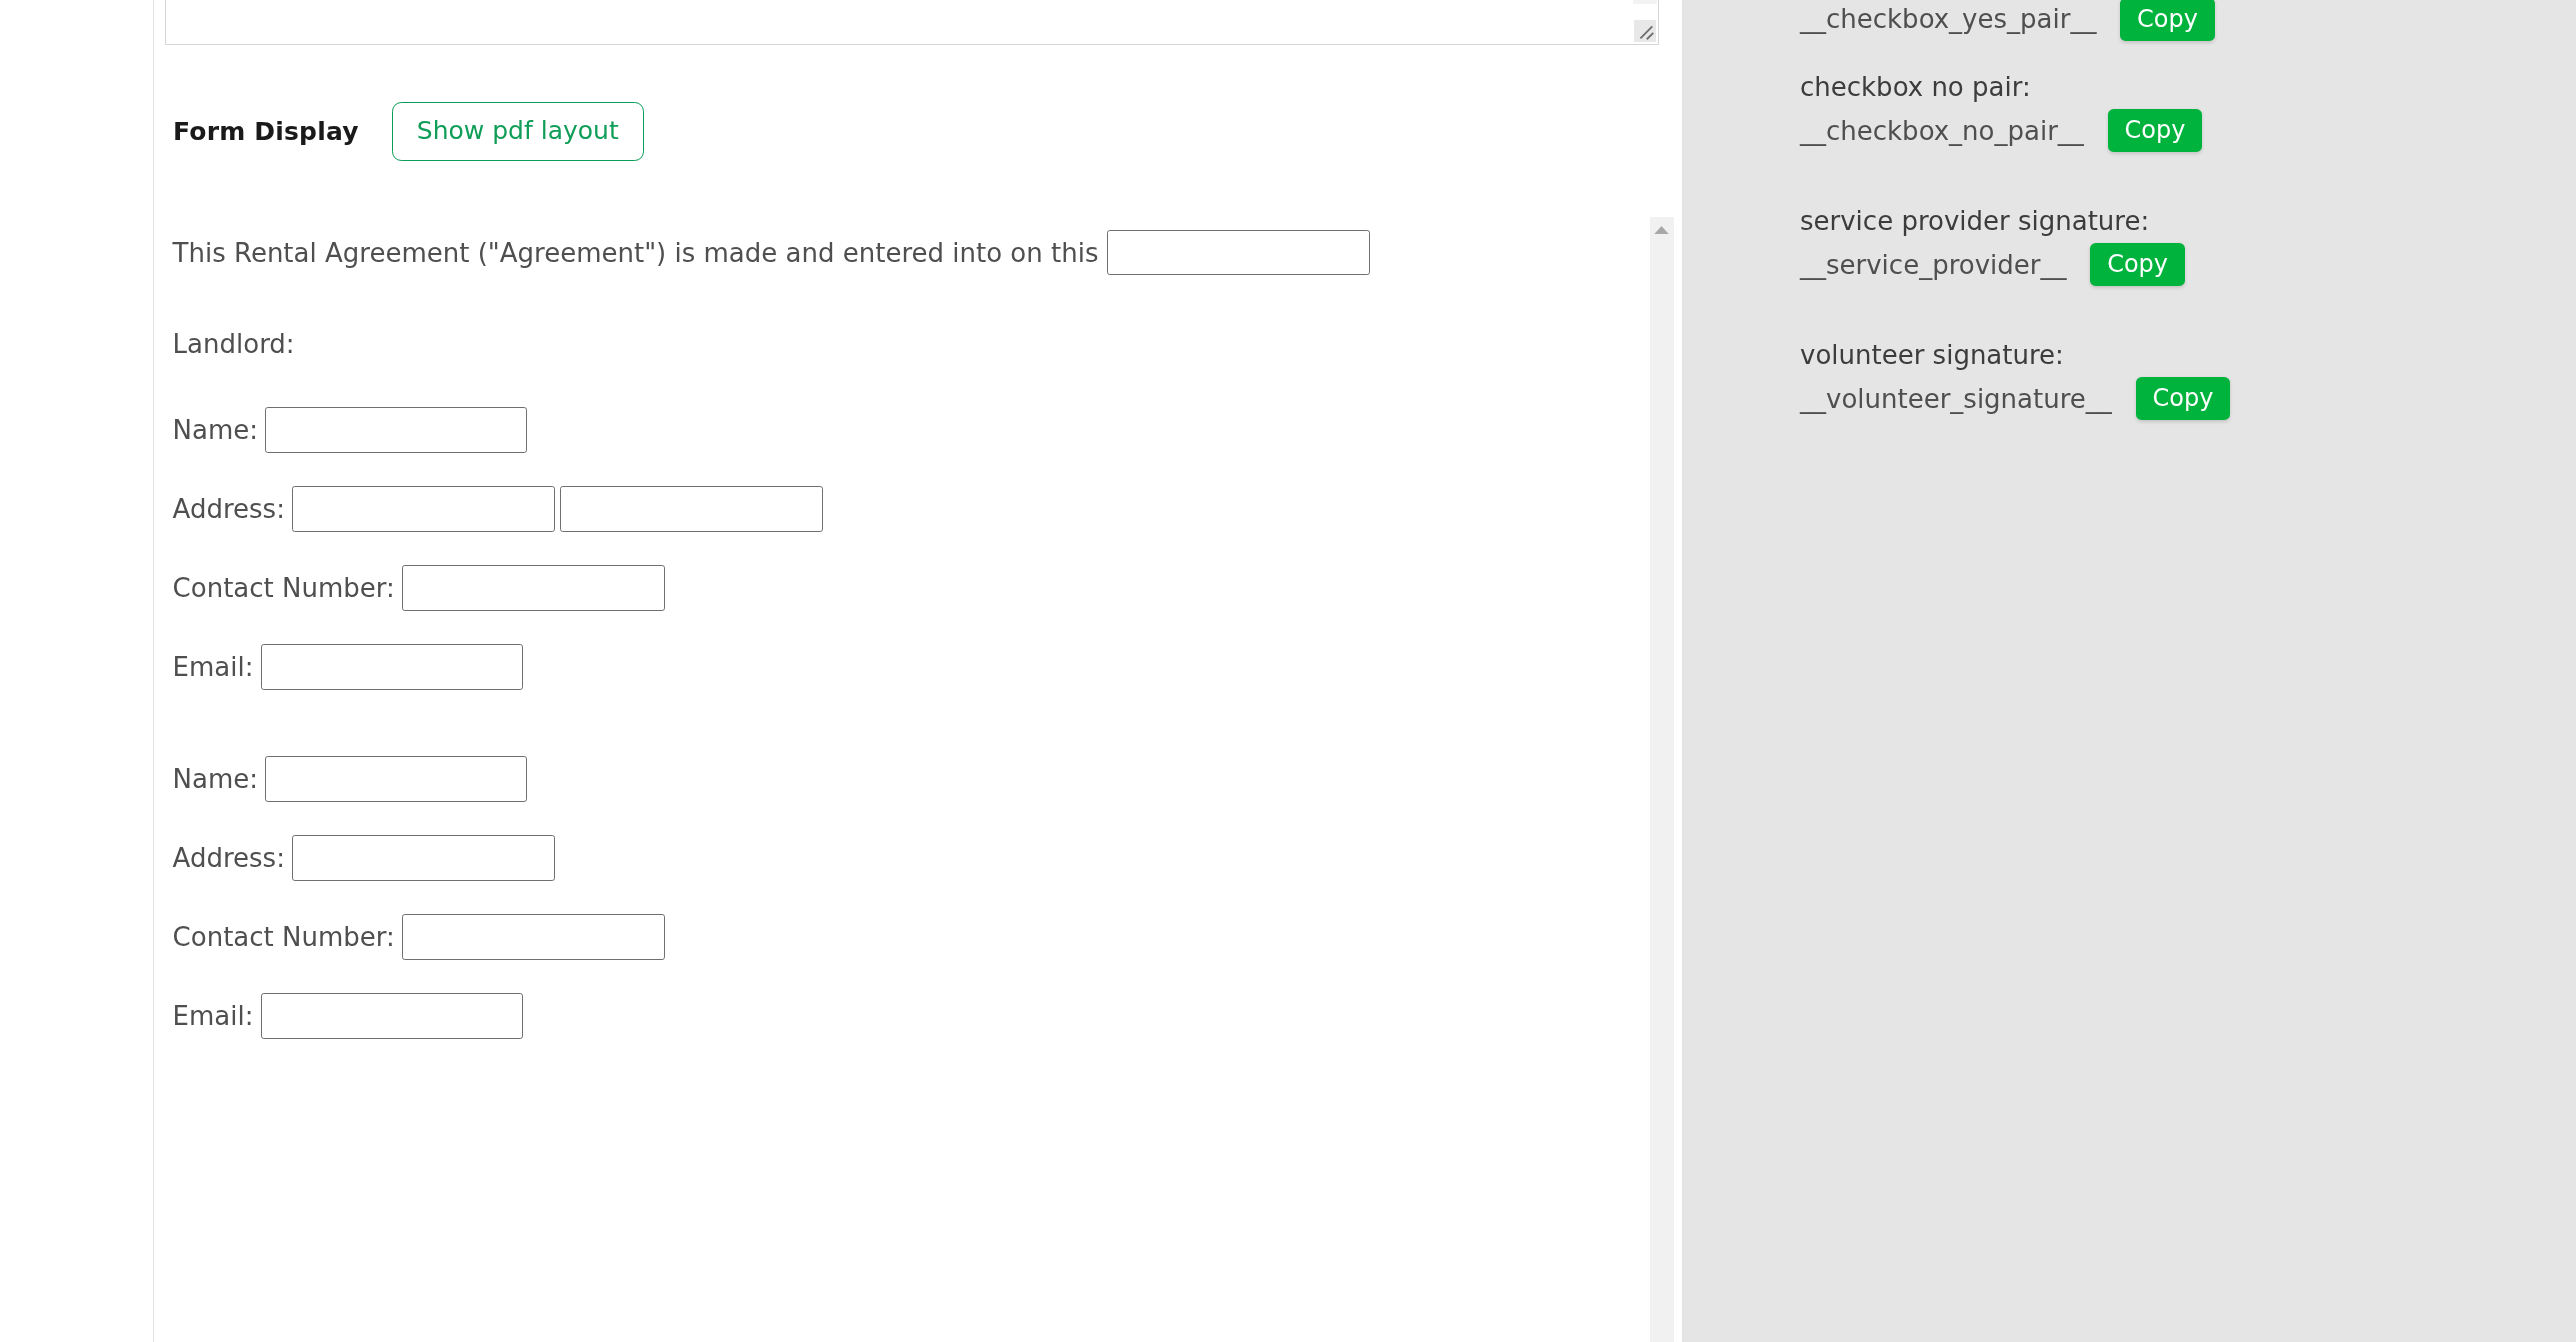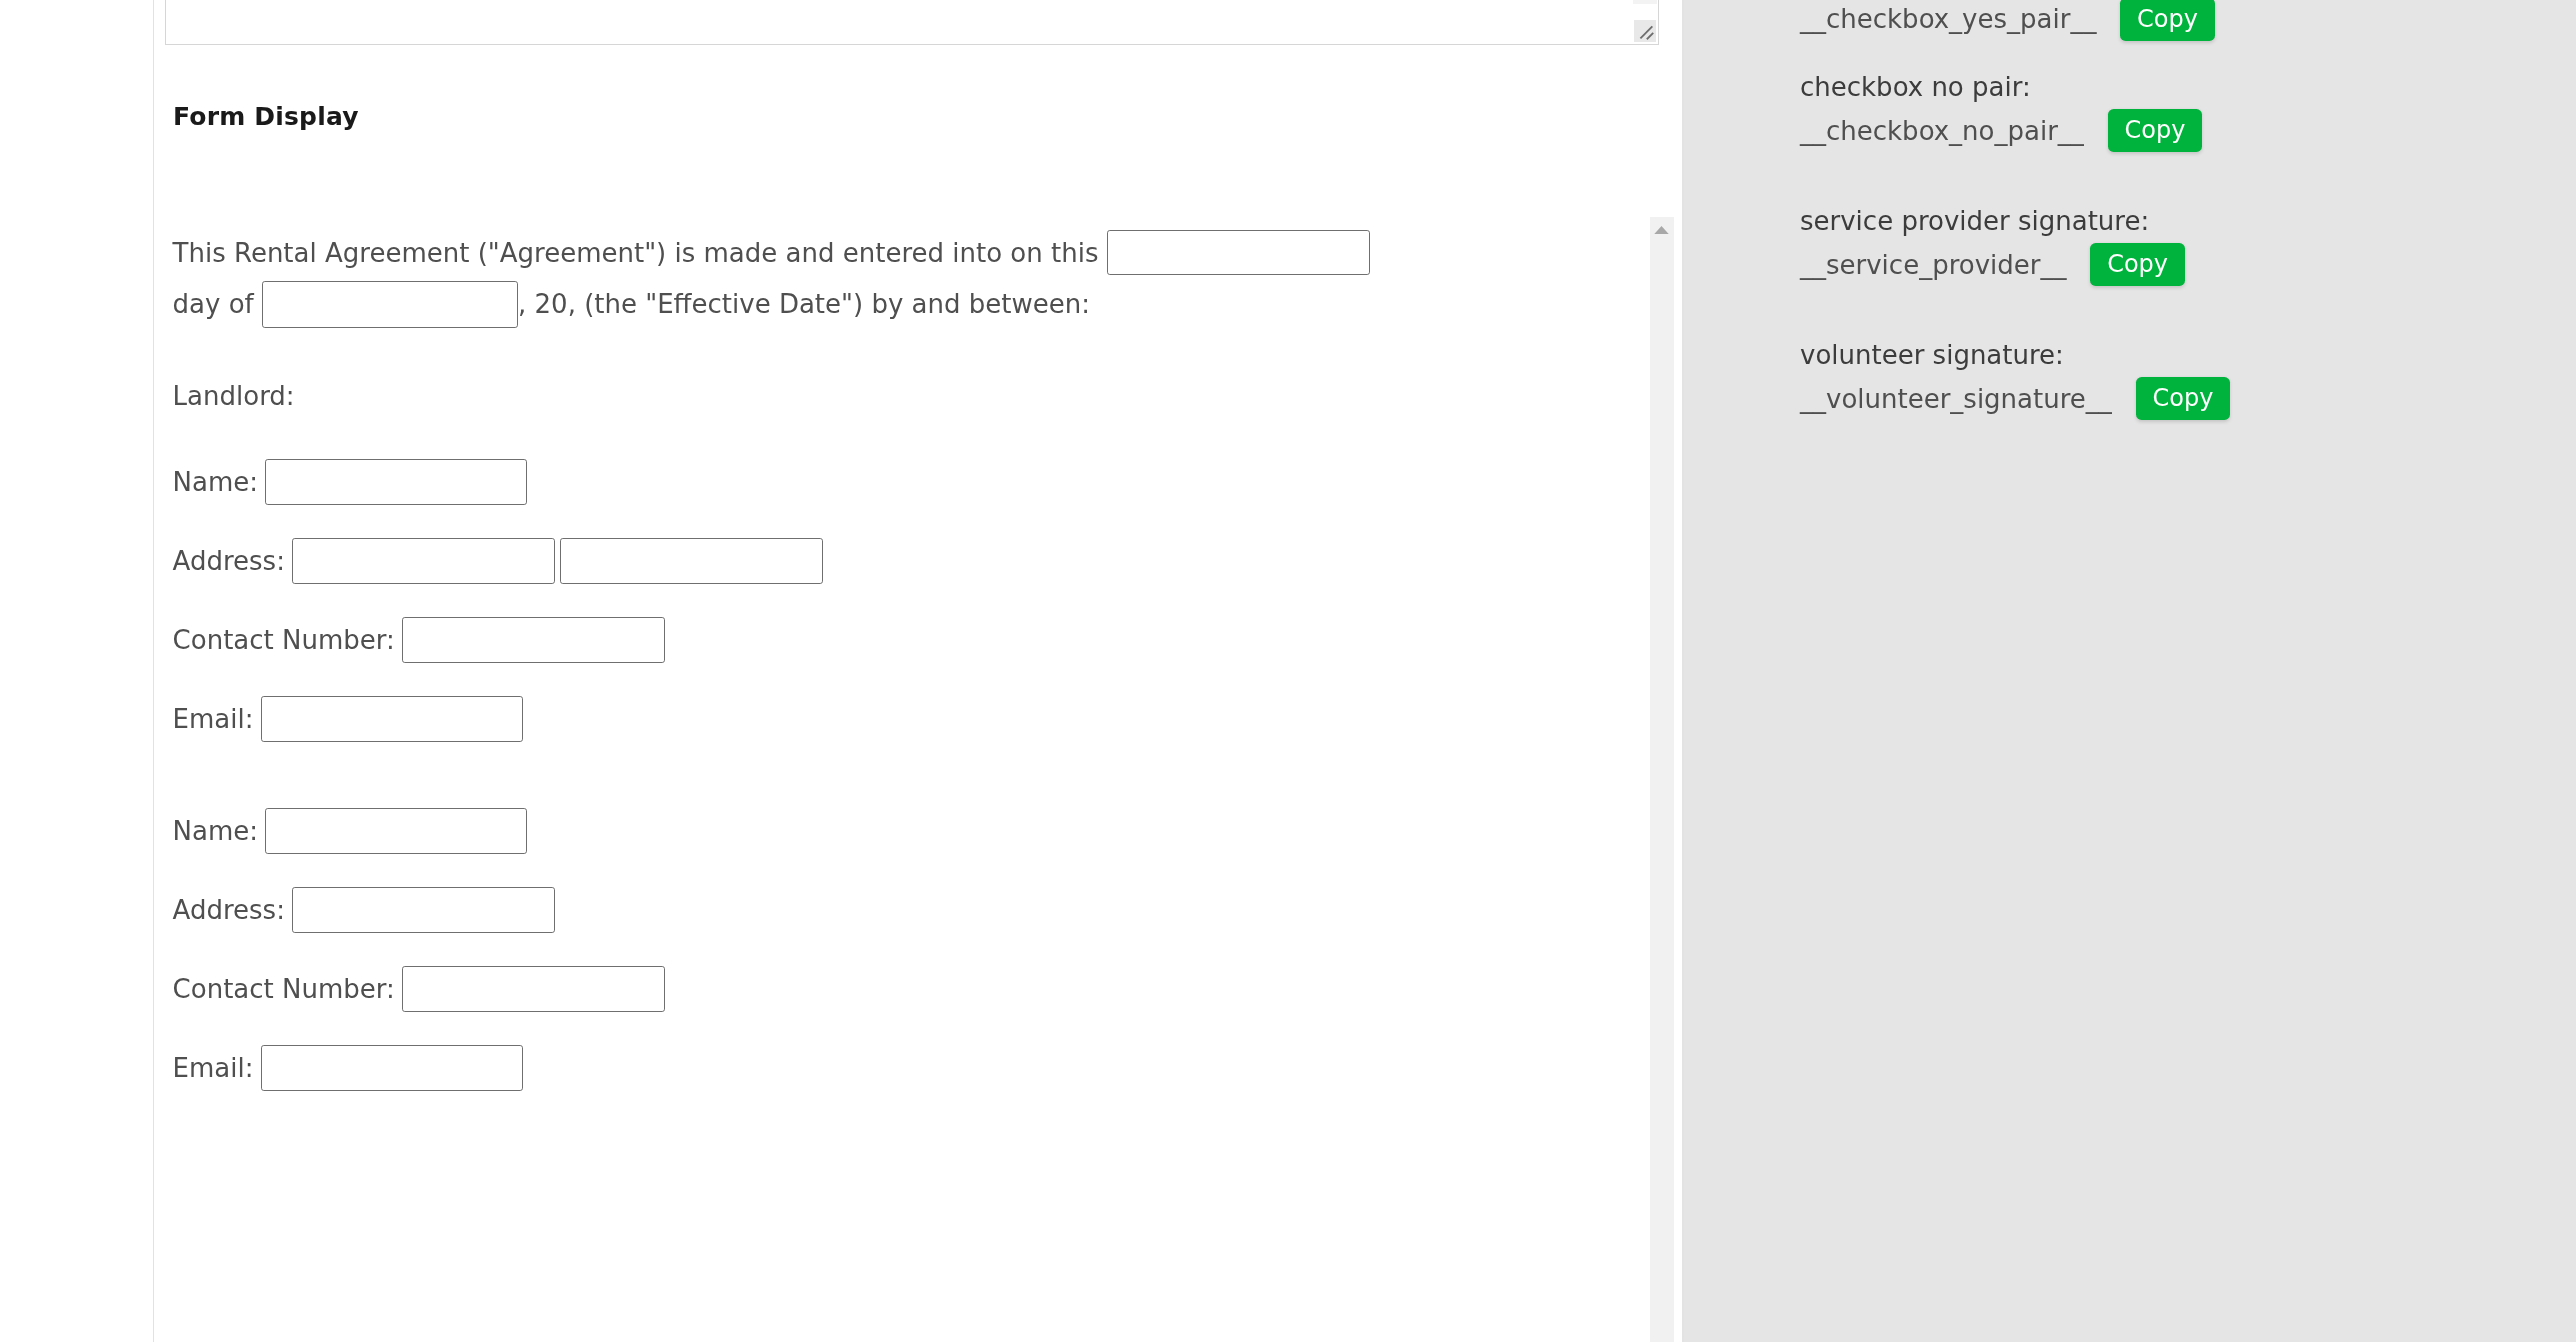--- a/index.html
+++ b/index.html
@@ -243,46 +243,41 @@
     <div class="ta-grip">
       <svg width="22" height="22" viewBox="0 0 24 24" aria-hidden="true">
         <line x1="20" y1="7" x2="7" y2="20" stroke="#6d6d6d" stroke-width="2"></line>
         <line x1="21" y1="14" x2="14" y2="21" stroke="#6d6d6d" stroke-width="2"></line>
       </svg>
     </div>
   </div>
 
   <div class="form-display-row">
     <span class="form-display-label">Form Display</span>
+    <button class="show-pdf-btn">Show pdf layout</button>
   </div>
 
   <div class="form-panel">
 
     <div class="panel-track">
       <div class="panel-track-up">
         <svg width="15" height="9.3" viewBox="0 0 16 10" aria-hidden="true">
           <polygon points="8,1 16,10 0,10" fill="#a8a8a8"></polygon>
         </svg>
       </div>
     </div>
 
     <div class="doc">
 
       <div class="doc-para">
         <div class="doc-line">
           <span class="txt">This Rental Agreement ("Agreement") is made and entered into on this</span>
           <span class="txt">&nbsp;</span>
           <input class="f-input" style="width: 263px;" value="">
         </div>
-        <div class="doc-line">
-          <span class="txt">day of</span>
-          <span class="txt">&nbsp;</span>
-          <input class="f-input" style="width: 256px; height: 47px;" value="">
-          <span class="txt">, 20, (the "Effective Date") by and between:</span>
-        </div>
       </div>
 
       <div class="gap-md"></div>
 
       <div class="row">
         <span class="lbl">Landlord:</span>
       </div>
 
       <div class="gap-md"></div>
 

